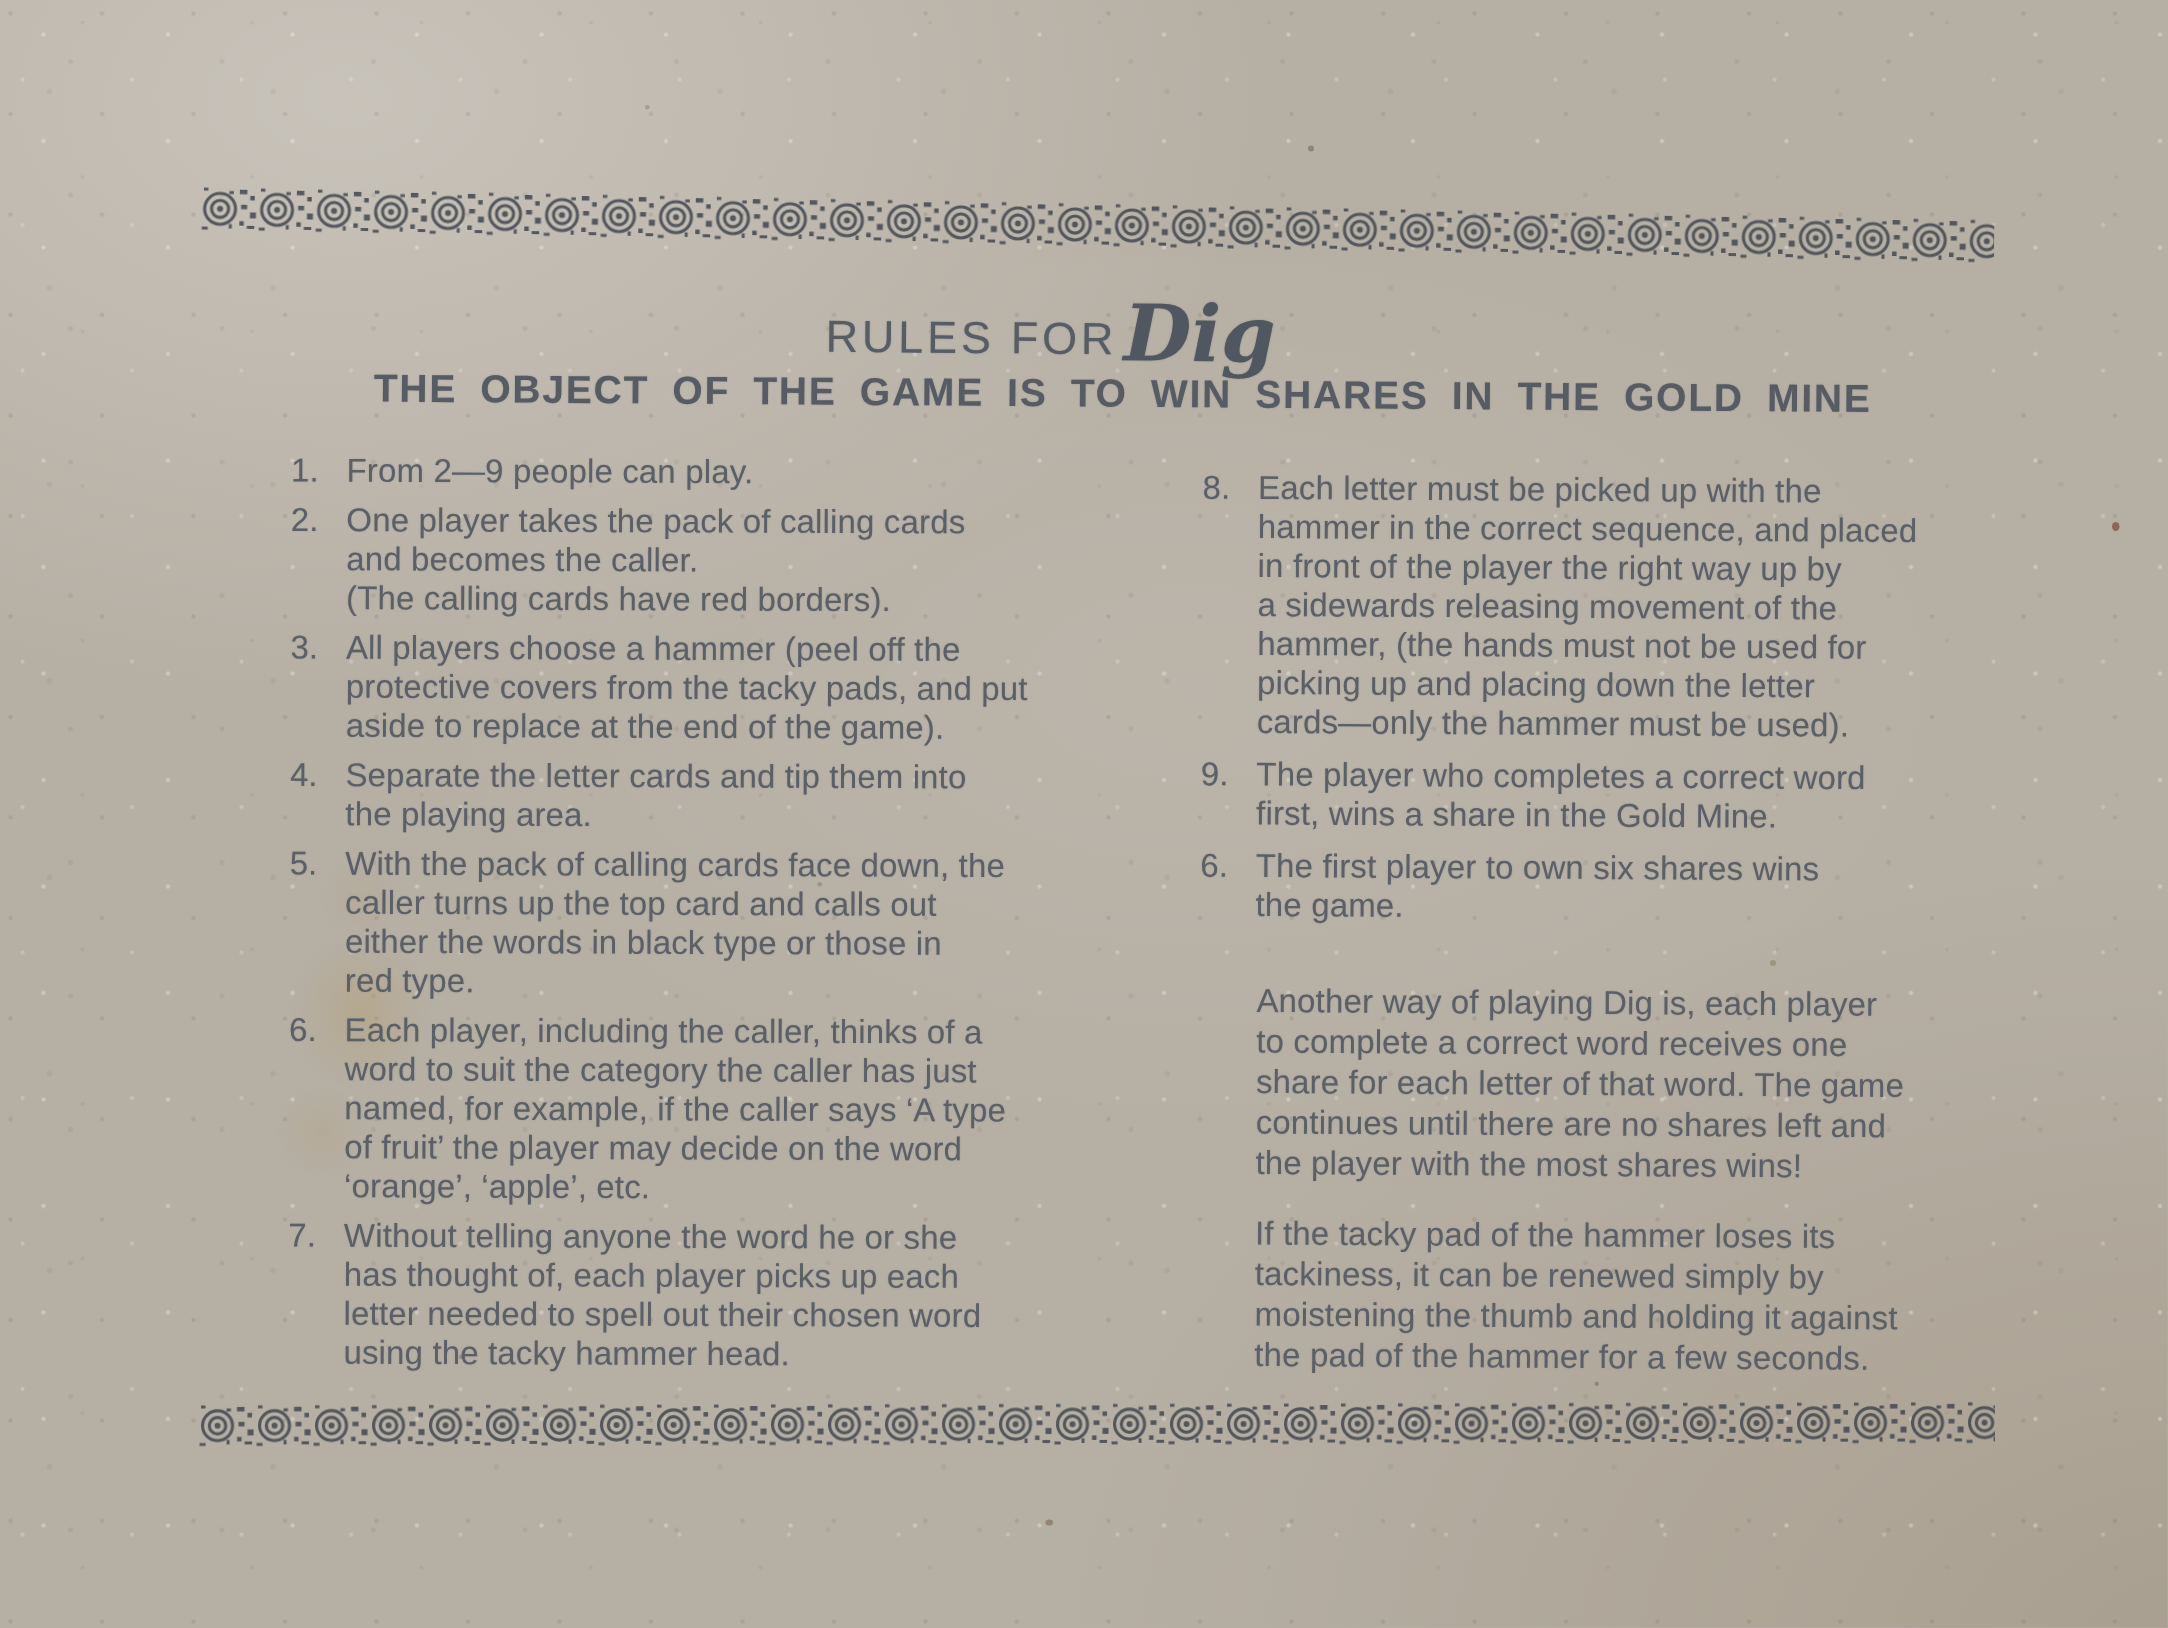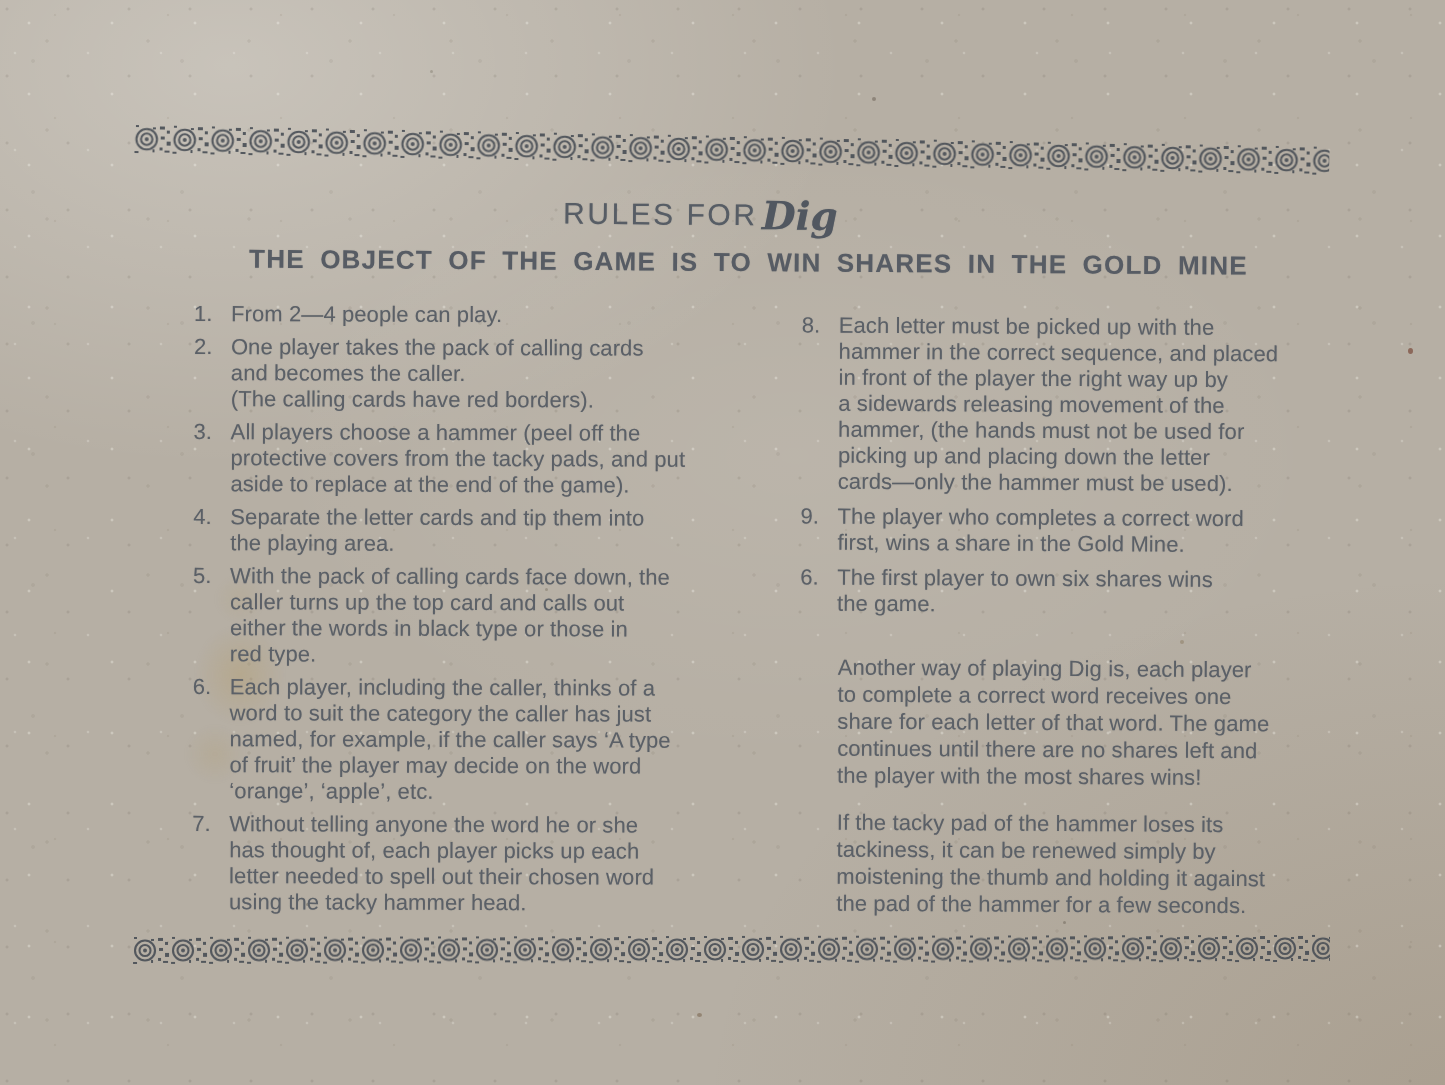--- a/index.html
+++ b/index.html
@@ -37,21 +37,21 @@
     text-align: center; transform: rotate(0.5deg) translateX(-22px);
     white-space: nowrap;
   }
   .t-prefix {
     font-size: 30px; font-weight: normal; letter-spacing: 2.5px;
     color: #575d65; text-shadow: 0 0 1px rgba(87,93,101,0.45);
     vertical-align: baseline;
   }
   .t-game {
     font-family: "DejaVu Serif", serif; font-style: italic; font-weight: bold;
-    font-size: 39px; color: #515760; 
+    font-size: 52px; color: #515760; 
     position: relative; top: 4px;
     text-shadow: 0 0 1px rgba(81,87,96,0.5);
   }
   .subtitle {
     position: absolute; top: 247px; left: 0; width: 1445px;
     text-align: center; transform: rotate(0.4deg) translateX(26px);
     font-size: 26px; font-weight: bold; letter-spacing: 1.2px; word-spacing: 7px;
     color: #575c64; text-shadow: 0 0 1px rgba(87,92,100,0.4);
     white-space: nowrap;
   }
@@ -148,21 +148,21 @@
 <div class="titleline">
   <span class="t-prefix">RULES FOR</span>
   <span class="t-game">Dig</span>
 </div>
 
 <div class="subtitle">THE OBJECT OF THE GAME IS TO WIN SHARES IN THE GOLD MINE</div>
 
 <div class="col left" id="col-left">
     <div class="rule">
       <span class="rule-num">1.</span>
-      <span class="rule-text">From 2—4 people can play.</span>
+      <span class="rule-text">From 2—9 people can play.</span>
     </div>
     <div class="rule">
       <span class="rule-num">2.</span>
       <span class="rule-text">One player takes the pack of calling cards
 and becomes the caller.
 (The calling cards have red borders).</span>
     </div>
     <div class="rule">
       <span class="rule-num">3.</span>
       <span class="rule-text">All players choose a hammer (peel off the

